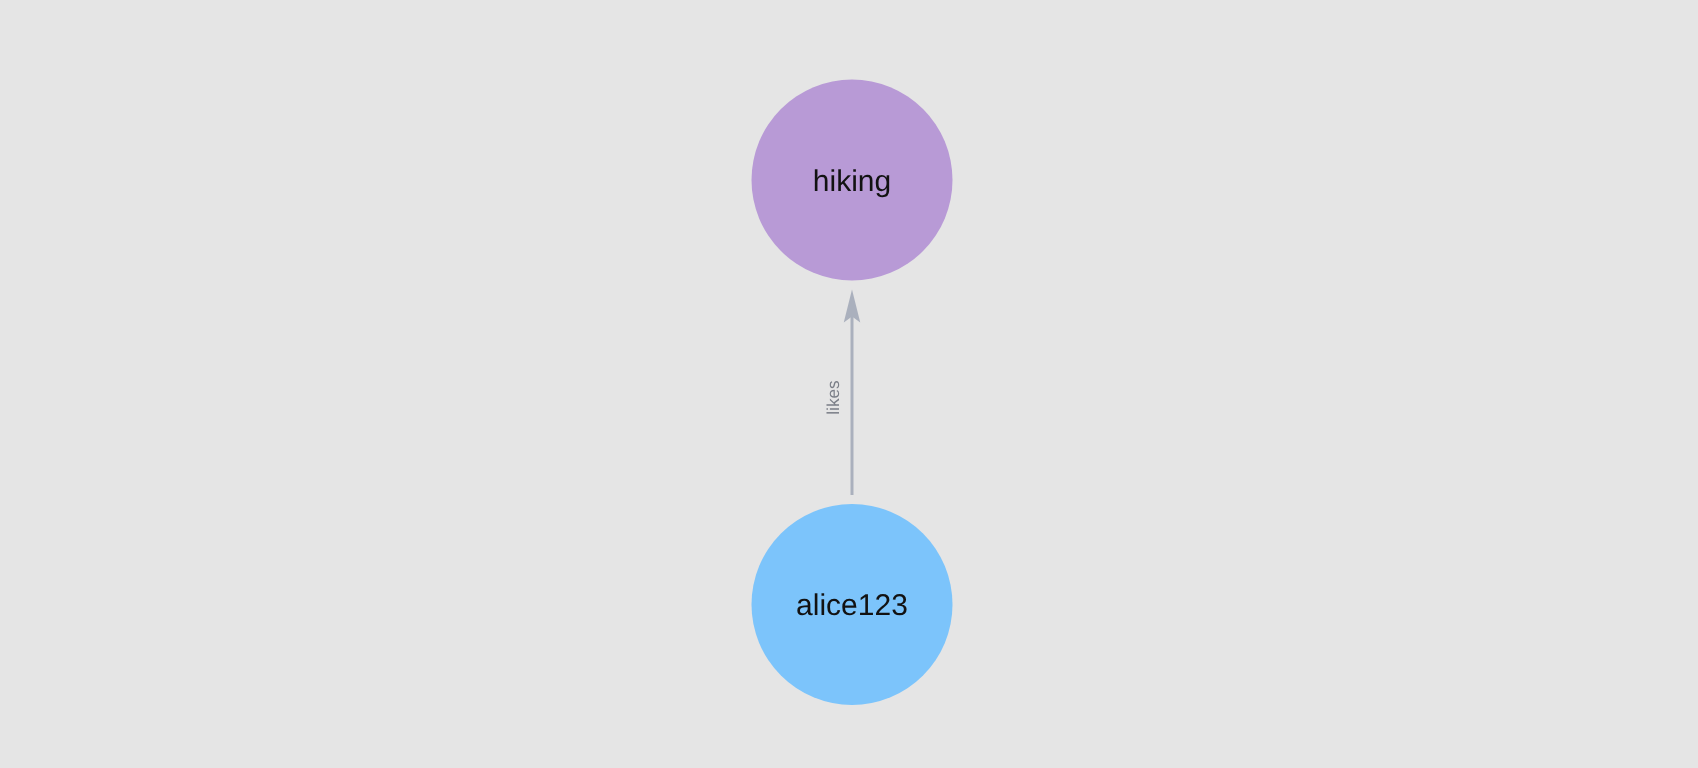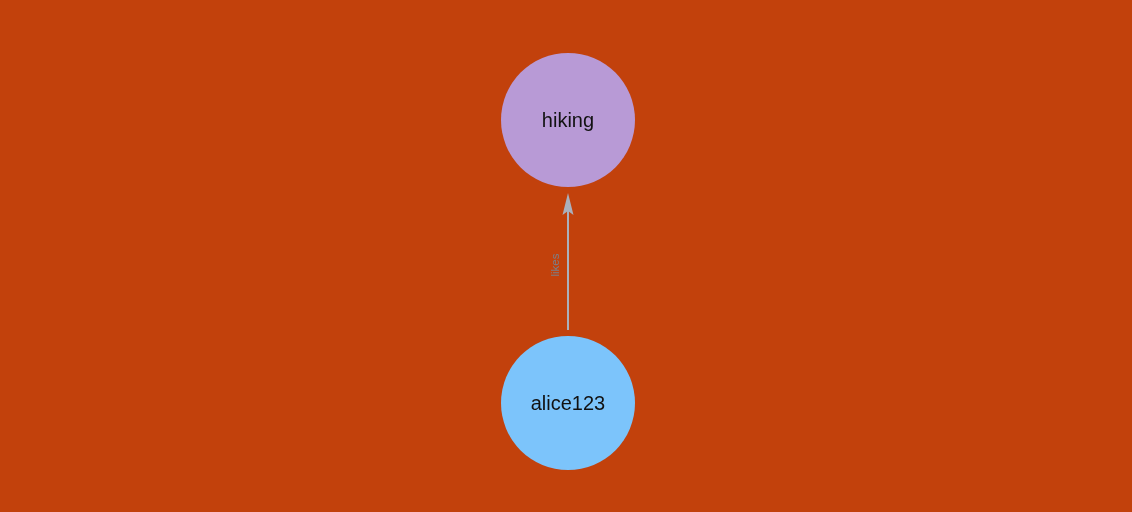--- a/index.html
+++ b/index.html
@@ -9,21 +9,21 @@
   body {
     width: 1132px;
     height: 512px;
     overflow: hidden;
     font-family: "Liberation Sans", sans-serif;
   }
   #graph-canvas {
     position: relative;
     width: 1132px;
     height: 512px;
-    background: #c2410c;
+    background: #e5e5e5;
   }
   #graph-svg {
     position: absolute;
     left: 0;
     top: 0;
     width: 1132px;
     height: 512px;
     display: block;
   }
   .node-circle {

